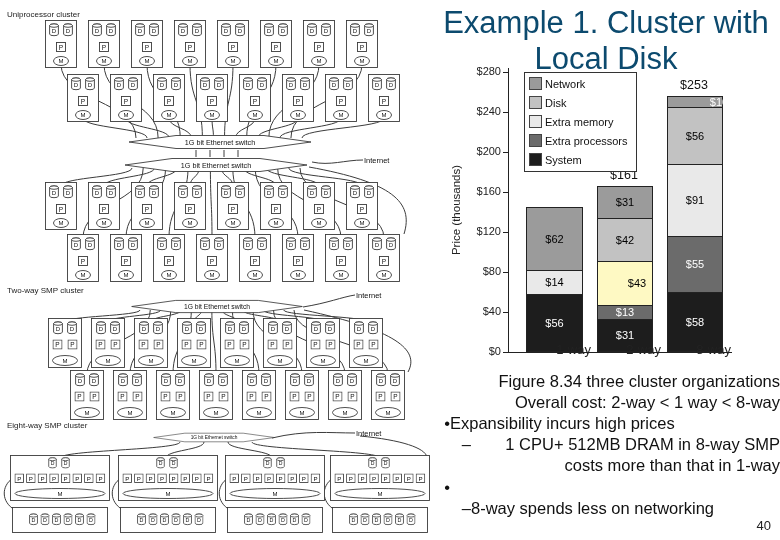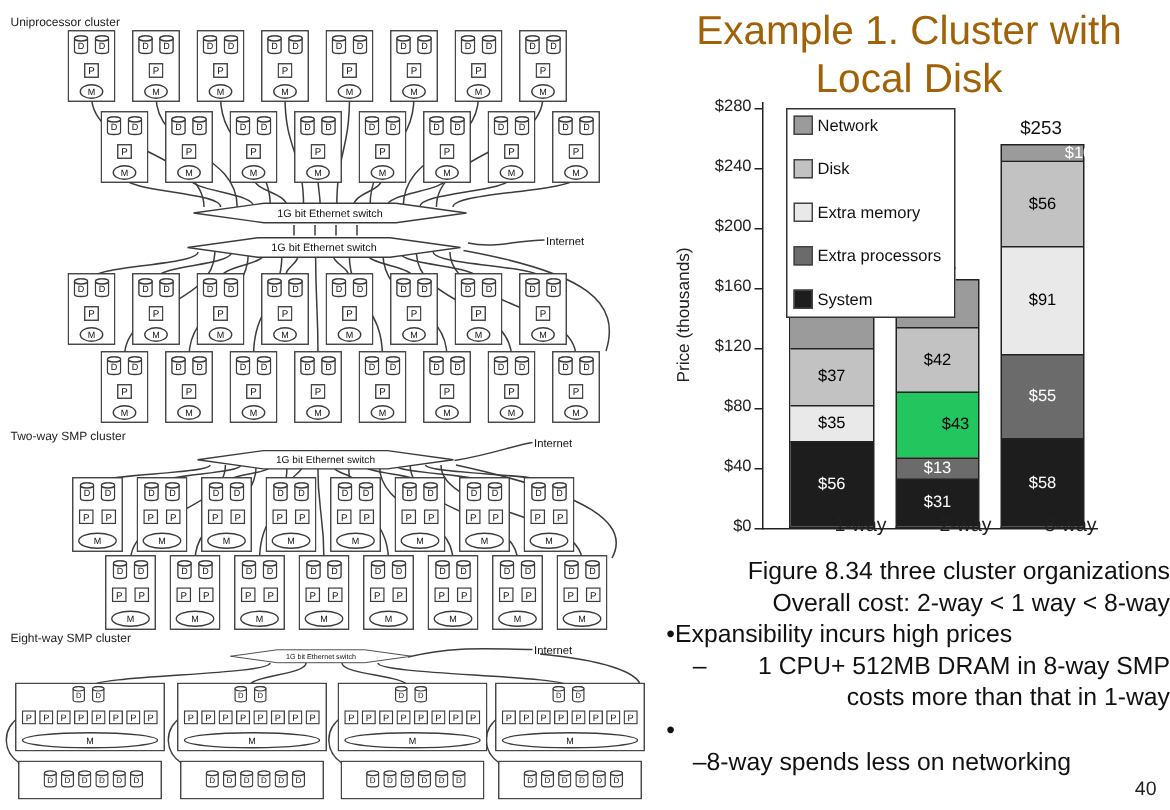--- a/index.html
+++ b/index.html
@@ -14,38 +14,38 @@
     {fill:#fff;stroke:#3b3b3b;stroke-width:.9;}
   .diagram text{fill:#111;stroke:none;font-family:"Liberation Sans",sans-serif;}
   .diagram [data-name=diagram-wires] path{fill:none;stroke:#3c3c3c;stroke-width:1;}
   .diagram .itext{font-size:7.5px;}
   .seclabel{position:absolute;width:88px;font-size:8px;line-height:1.25;color:#222;}
   .sec1{left:7px;top:10px;} .sec2{left:7px;top:286px;} .sec3{left:7px;top:421px;}
 
   
   .right{position:absolute;left:432px;top:0;width:348px;height:540px;}
   .title{position:absolute;top:5px;left:4px;right:4px;text-align:center;
-         font-size:27px;line-height:1.17;color:#a16207;}
+         font-size:31px;line-height:1.17;color:#0c4a6e;}
 
   
   .chart{position:absolute;left:0;top:58px;width:310px;height:312px;}
   .ylab{position:absolute;left:-46px;top:146px;width:140px;text-align:center;
         transform:rotate(-90deg);font-size:11.5px;color:#222;}
   .ytick{position:absolute;left:26px;width:43px;text-align:right;font-size:11px;color:#222;}
   .ytickmark{position:absolute;left:71px;width:5px;height:1px;background:#222;}
   .yaxis{position:absolute;left:76px;top:10px;width:1px;height:285px;background:#222;}
   .xaxis{position:absolute;left:76px;top:294px;width:224px;height:1px;background:#222;}
   .bar{position:absolute;bottom:18px;display:flex;flex-direction:column-reverse;
        border:1px solid #222;border-top:none;}
   .seg{border-top:1px solid #222;display:flex;align-items:center;justify-content:center;
        font-size:11px;line-height:1;overflow:visible;}
   .total{position:absolute;text-align:center;font-size:12.5px;color:#111;}
   .xlabel{position:absolute;top:284px;text-align:right;font-size:13px;color:#222;}
   .legend{position:absolute;left:92px;top:14px;border:1px solid #333;background:#fff;
-          padding:4px 8px 5px 4px;display:flex;flex-direction:column;gap:16px;}
+          padding:4px 8px 5px 4px;display:flex;flex-direction:column;gap:6px;}
   .lrow{display:flex;align-items:center;gap:3px;font-size:11px;white-space:nowrap;}
   .sw{width:11px;height:11px;border:1px solid #444;display:inline-block;flex:none;}
 
   
   .notes{position:absolute;left:0;top:371px;width:348px;font-size:16.5px;line-height:1.28;text-align:right;}
   .brow{display:flex;} .bm{width:17px;flex:none;padding-left:1px;}
   .srow{display:flex;margin-left:20px;} .sm{width:19px;flex:none;}
   .pageno{position:absolute;right:9px;bottom:7px;font-size:13px;color:#222;}
 </style>
 </head>
@@ -270,30 +270,29 @@
         <div class="ytick" data-name="y-tick-label" style="top: 87px;">$200</div>
         <div class="ytickmark" data-name="y-tick-mark" style="top: 94px;"></div>
         <div class="ytick" data-name="y-tick-label" style="top: 47px;">$240</div>
         <div class="ytickmark" data-name="y-tick-mark" style="top: 54px;"></div>
         <div class="ytick" data-name="y-tick-label" style="top: 7px;">$280</div>
         <div class="ytickmark" data-name="y-tick-mark" style="top: 14px;"></div>
         <div class="yaxis" data-name="y-axis-line"></div>
         <div class="xaxis" data-name="x-axis-line"></div>
         <div class="bar" data-name="bar-1-way" style="left: 94px; width: 55px;">
           <div class="seg" data-name="bar-segment" style="height: 56px; background: rgb(29, 29, 29); color: rgb(255, 255, 255);">$56</div>
-          <div class="seg" data-name="bar-segment" style="height: 23px; background: rgb(233, 233, 233); color: rgb(0, 0, 0);">$35</div>
-          <div class="seg" data-name="bar-segment" style="height: 37px; background: rgb(194, 194, 194); color: rgb(0, 0, 0);">$37</div>
+          <div class="seg" data-name="bar-segment" style="height: 23px; background: rgb(233, 233, 233); color: rgb(0, 0, 0);">$14</div>
           <div class="seg" data-name="bar-segment" style="height: 62px; background: rgb(155, 155, 155); color: rgb(0, 0, 0);">$62</div>
         </div>
         <div class="total" data-name="bar-total-label" style="left: 82px; width: 79px; bottom: 205px;">$180</div>
         <div class="xlabel" data-name="x-tick-label" style="left: 84px; width: 75px;">1-way</div>
         <div class="bar" data-name="bar-2-way" style="left: 165px; width: 54px;">
           <div class="seg" data-name="bar-segment" style="height: 31px; background: rgb(29, 29, 29); color: rgb(255, 255, 255);">$31</div>
           <div class="seg" data-name="bar-segment" style="height: 13px; background: rgb(107, 107, 107); color: rgb(255, 255, 255);">$13</div>
-          <div class="seg" data-name="bar-segment" style="height: 43px; background: #22c55e; color: rgb(0, 0, 0); padding-left: 24px;">$43</div>
+          <div class="seg" data-name="bar-segment" style="height: 43px; background: #fef9c3; color: rgb(0, 0, 0); padding-left: 24px;">$43</div>
           <div class="seg" data-name="bar-segment" style="height: 42px; background: rgb(194, 194, 194); color: rgb(0, 0, 0);">$42</div>
           <div class="seg" data-name="bar-segment" style="height: 31px; background: rgb(155, 155, 155); color: rgb(0, 0, 0);">$31</div>
         </div>
         <div class="total" data-name="bar-total-label" style="left: 153px; width: 78px; bottom: 188px;">$161</div>
         <div class="xlabel" data-name="x-tick-label" style="left: 155px; width: 74px;">2-way</div>
         <div class="bar" data-name="bar-8-way" style="left: 235px; width: 54px;">
           <div class="seg" data-name="bar-segment" style="height: 58px; background: rgb(29, 29, 29); color: rgb(255, 255, 255);">$58</div>
           <div class="seg" data-name="bar-segment" style="height: 55px; background: rgb(107, 107, 107); color: rgb(255, 255, 255);">$55</div>
           <div class="seg" data-name="bar-segment" style="height: 71px; background: rgb(233, 233, 233); color: rgb(0, 0, 0);">$91</div>
           <div class="seg" data-name="bar-segment" style="height: 56px; background: rgb(194, 194, 194); color: rgb(0, 0, 0);">$56</div>

